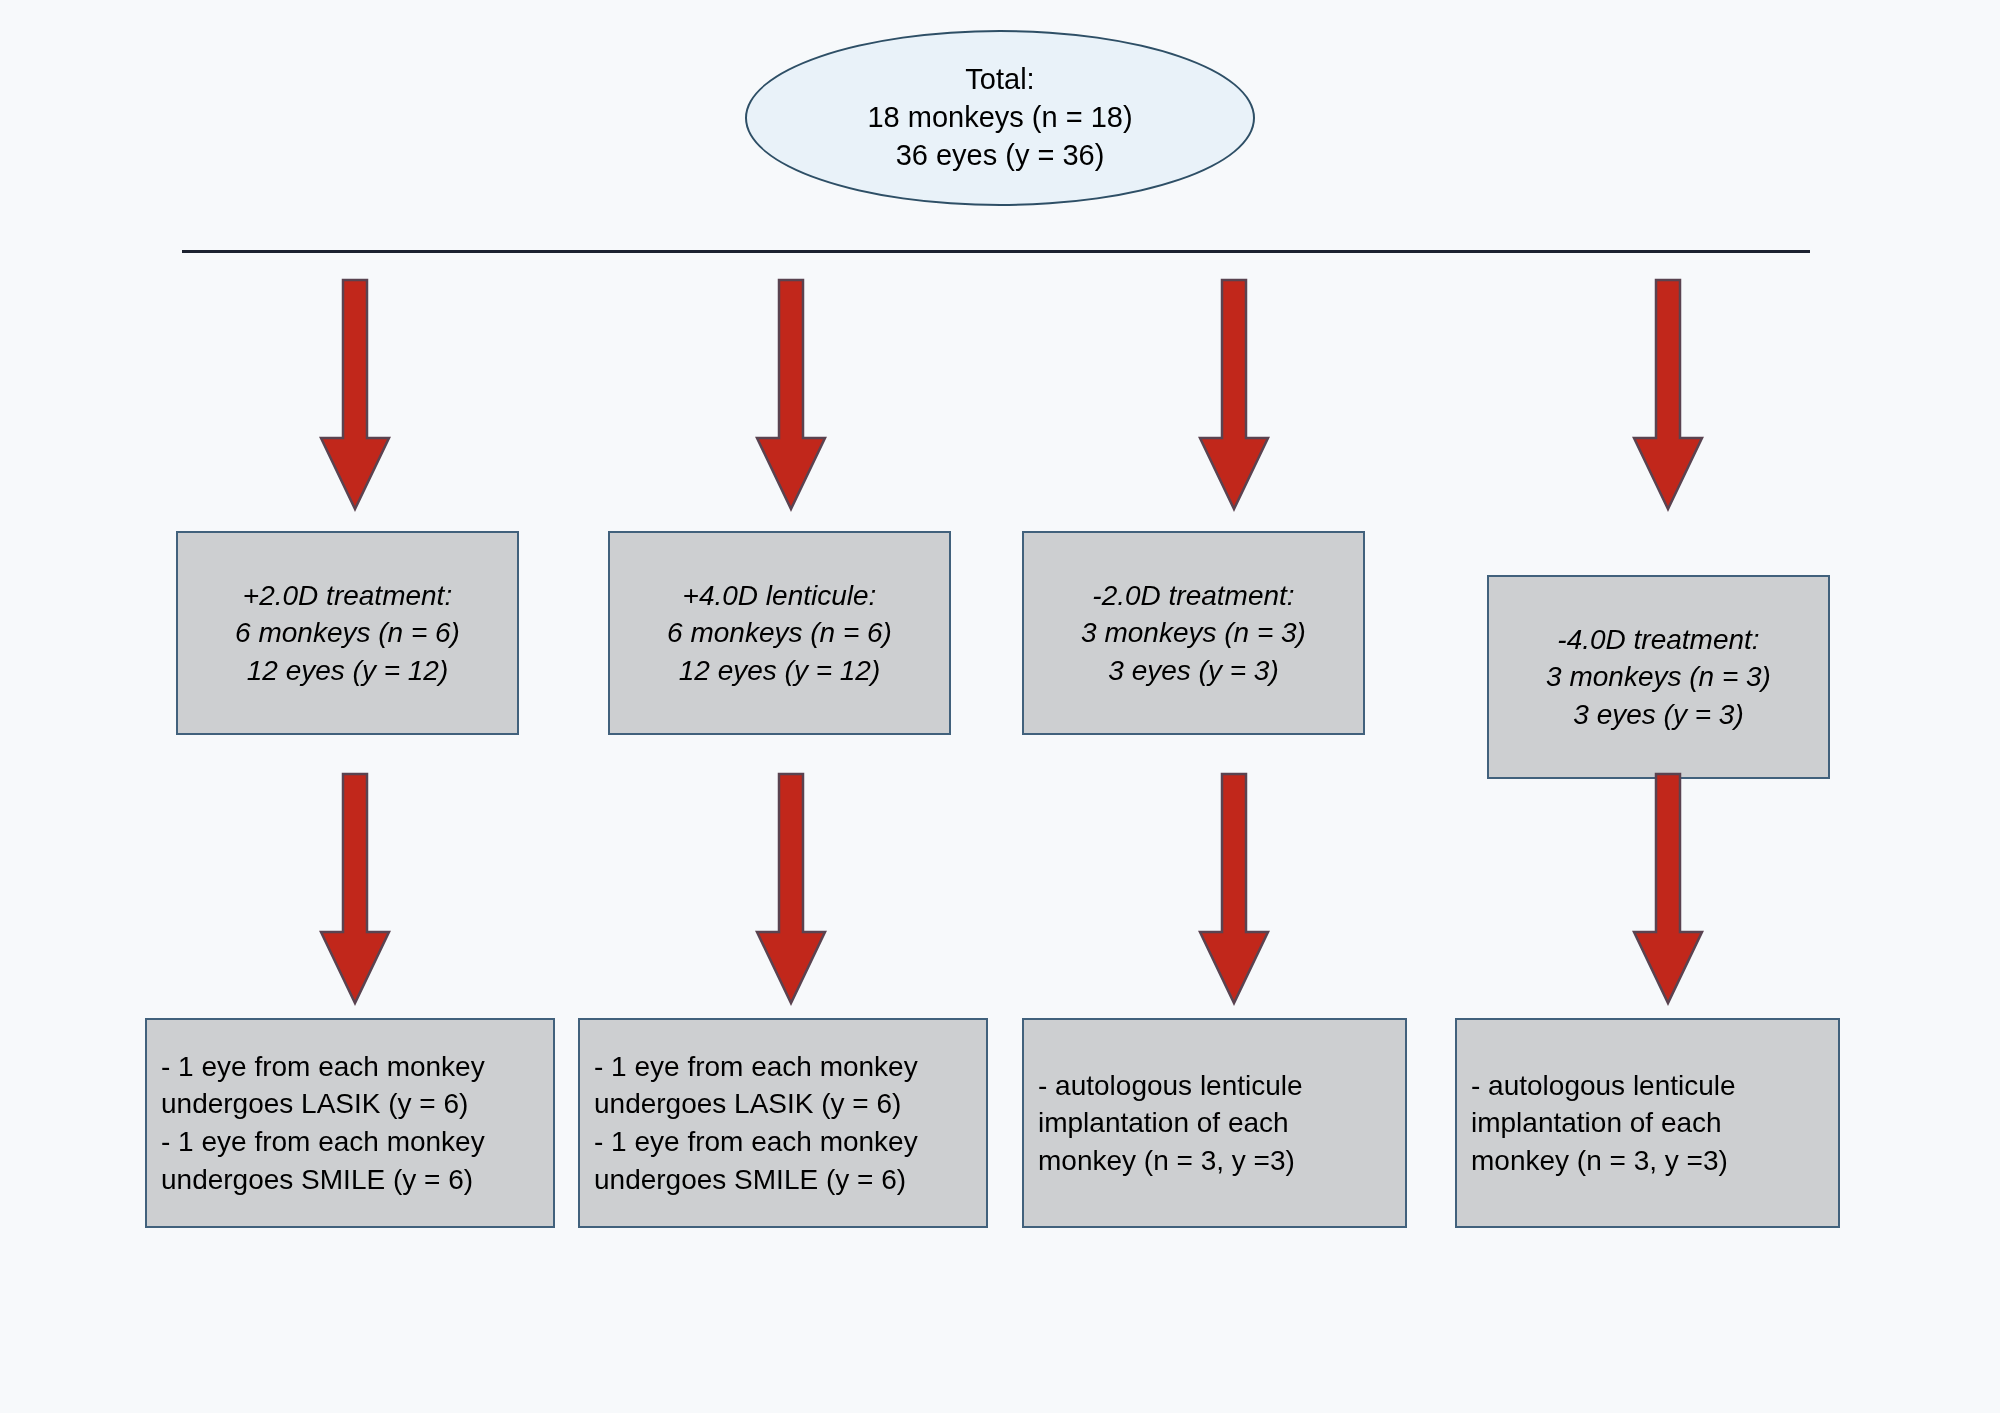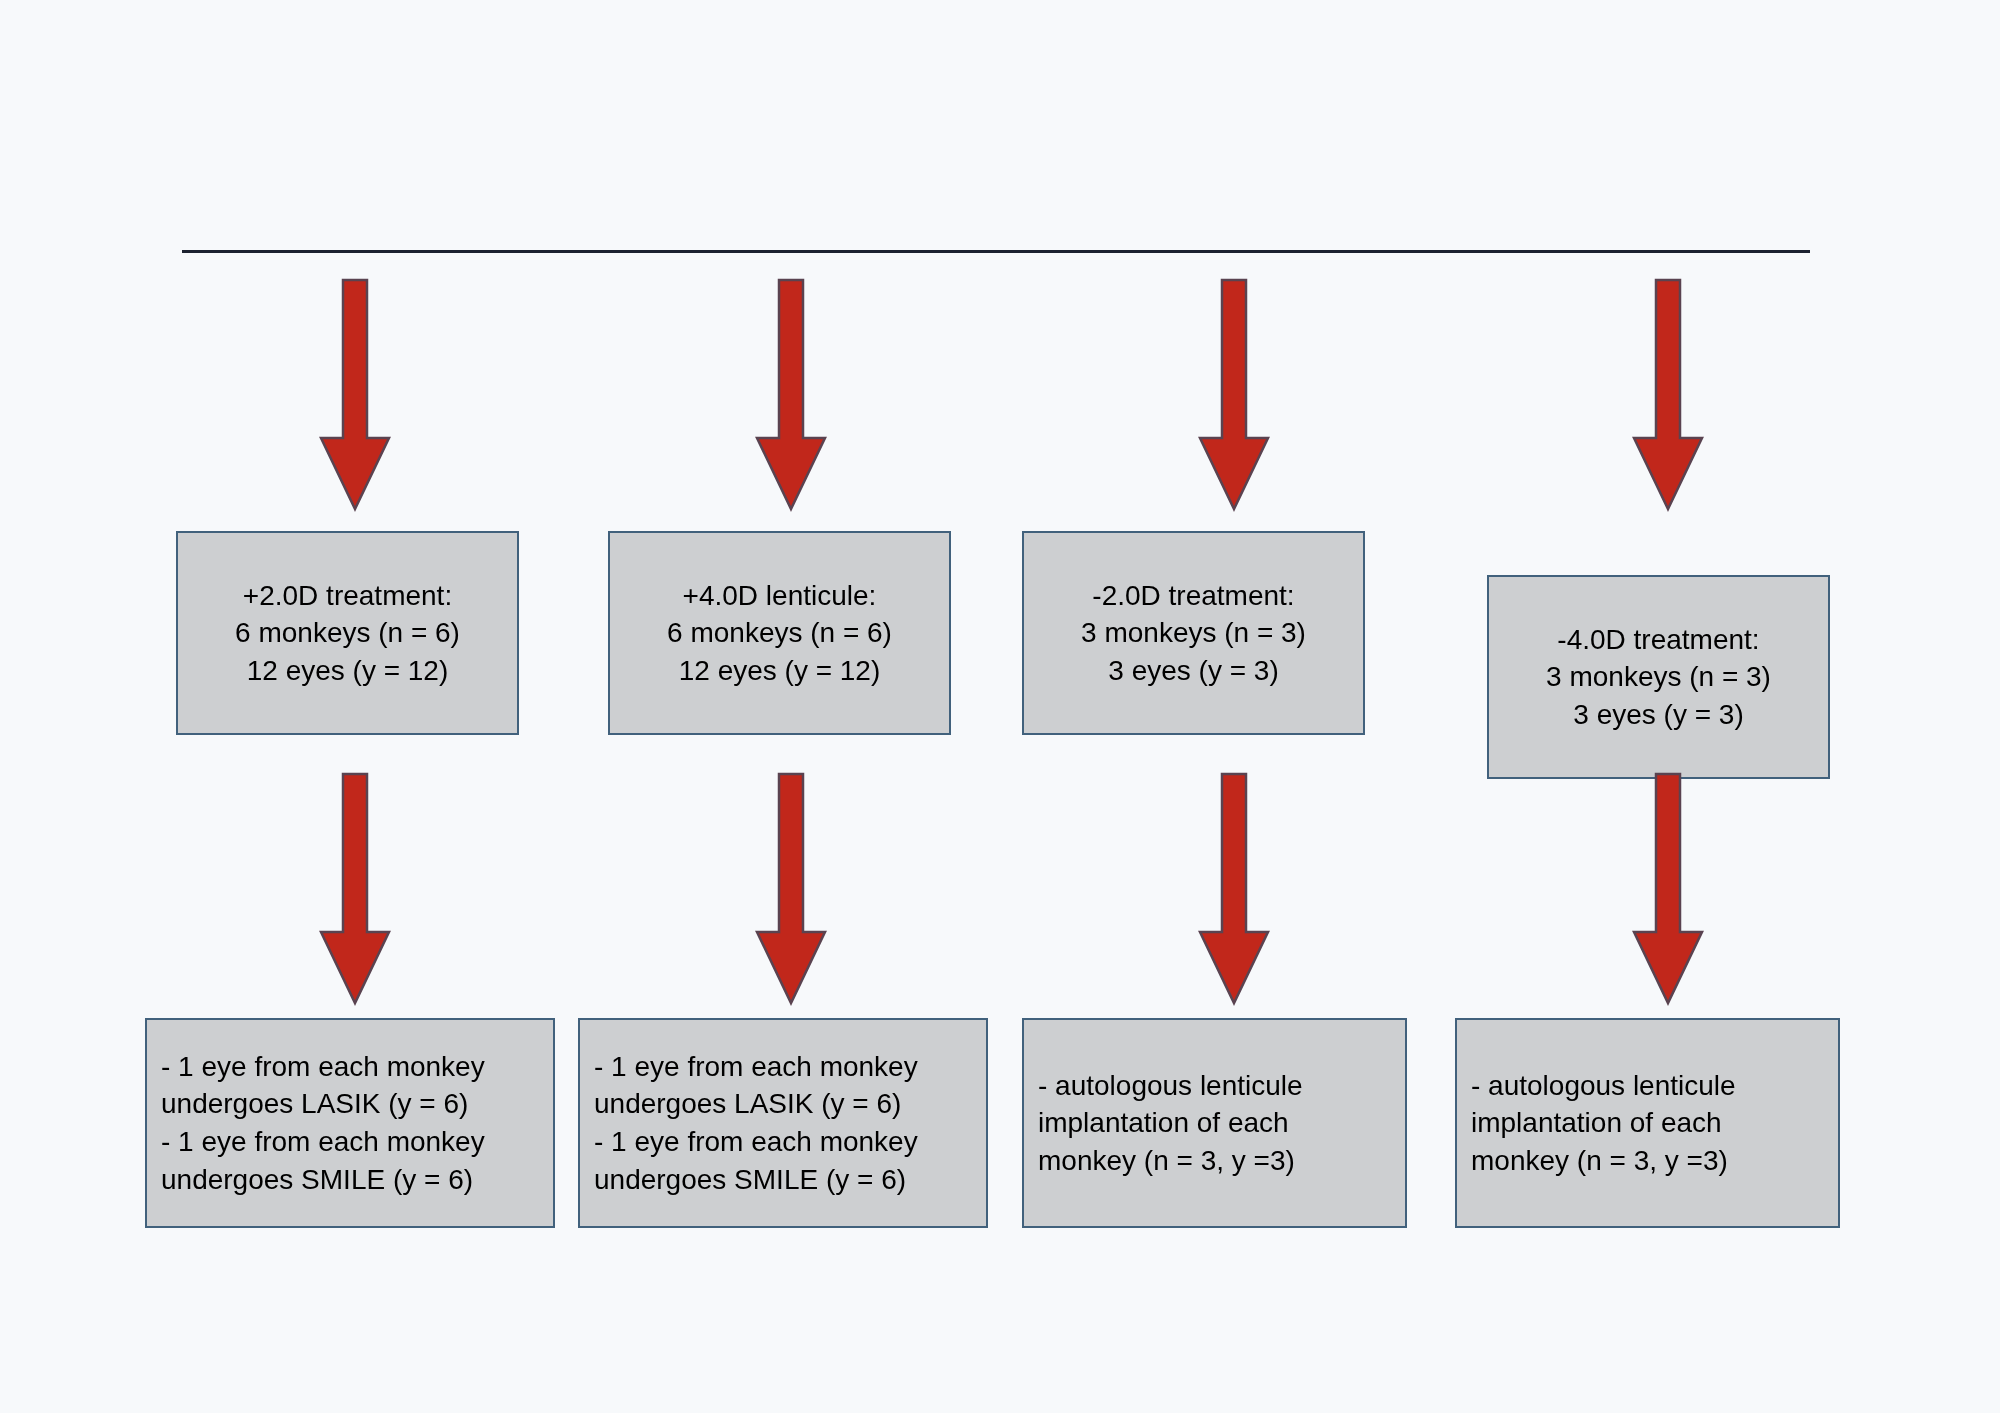--- a/index.html
+++ b/index.html
@@ -67,21 +67,21 @@
     line-height: 1.34;
     display: flex;
     flex-direction: column;
     justify-content: center;
   }
   .box.center { align-items: center; text-align: center; }
   .box.left   { align-items: flex-start; text-align: left; padding-left: 14px; padding-right: 10px; }
   .box .ln { display: block; white-space: nowrap; }
 
   
-  .trt { top: 531px; width: 343px; height: 204px; }
+  .trt { top: 531px; width: 343px; height: 204px; font-style: italic; }
   .trt-1 { left: 176px; }
   .trt-2 { left: 608px; }
   .trt-3 { left: 1022px; }
   .trt-4 { left: 1487px; margin-top: 44px; }
 
   
   .out { top: 1018px; height: 210px; }
   .out-1 { left: 145px;  width: 410px; }
   .out-2 { left: 578px;  width: 410px; }
   .out-3 { left: 1022px; width: 385px; }
@@ -93,20 +93,25 @@
   .a-c1 { left: 317px; }
   .a-c2 { left: 753px; }
   .a-c3 { left: 1196px; }
   .a-c4 { left: 1630px; }
 </style>
 </head>
 <body>
 
 <div id="canvas">
 
+  <div class="ellipse-node">
+    <span class="ln">Total:</span>
+    <span class="ln">18 monkeys (n = 18)</span>
+    <span class="ln">36 eyes (y = 36)</span>
+  </div>
 
   <div class="hbar"></div>
 
   <div class="arrow arrow-r1 a-c1">
     <svg viewBox="0 0 76 234" preserveAspectRatio="none">
       <polygon points="26,2 50,2 50,160 72,160 38,231 4,160 26,160" fill="#c1271b" stroke="#5a4350" stroke-width="2.5"></polygon>
     </svg>
   </div>
   <div class="arrow arrow-r1 a-c2">
     <svg viewBox="0 0 76 234" preserveAspectRatio="none">

